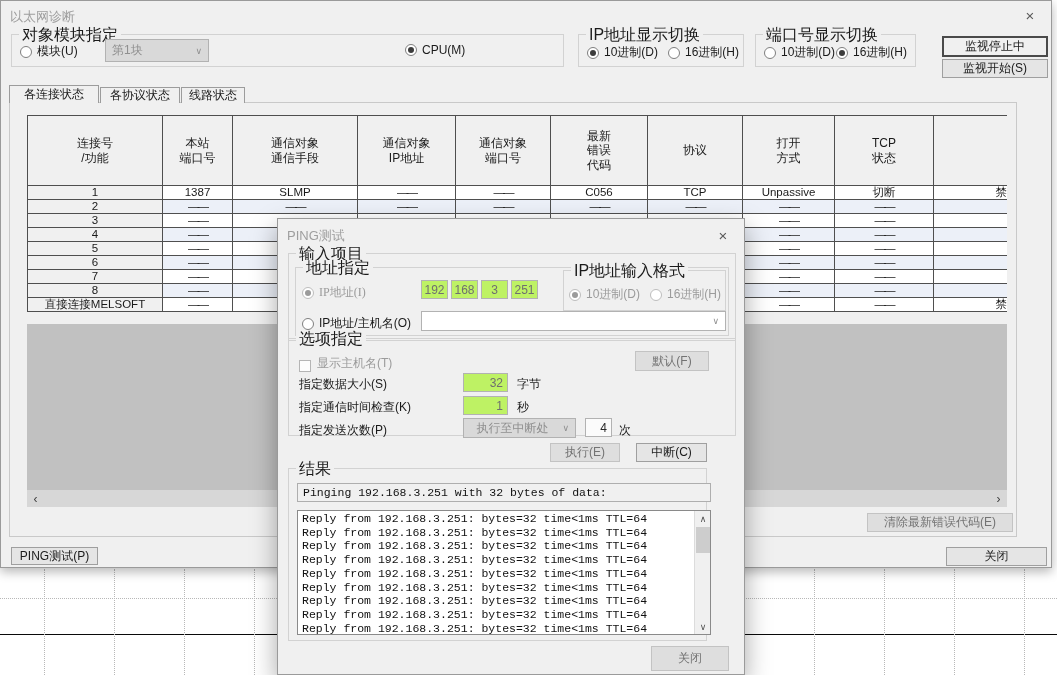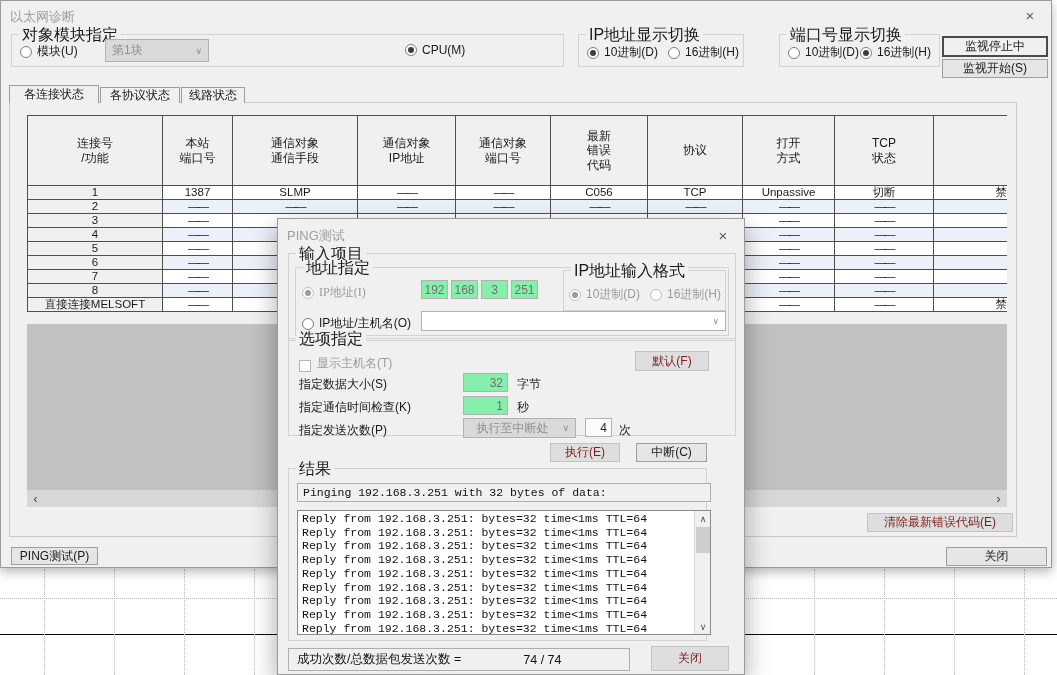--- a/index.html
+++ b/index.html
@@ -28,28 +28,28 @@
   .rd.on i::after { content:""; position:absolute; inset:2px; border-radius:50%; background:#3c3c3c; }
   .rd.dis { color:#9b9b9b; }
   .rd.dis i { border-color:#bdbdbd; }
   .rd.dis.on i::after { background:#9b9b9b; }
   .cb { position:absolute; display:flex; align-items:center; gap:6px; font-size:12px; color:#9b9b9b; }
   .cb i { width:12px; height:12px; border:1px solid #b5b5b5; background:#fdfdfd; flex:none; }
 
   
   .btn { position:absolute; background:#e5e5e5; border:1px solid #9f9f9f; font-size:12px; display:flex; align-items:center; justify-content:center; white-space:nowrap; cursor:default; }
   .btn.def { border:2px solid #4a4a4a; background:#f0f0f0; }
-  .btn.dis { background:#dedede; border-color:#c3c3c3; color:#7f1d1d; }
+  .btn.dis { background:#dedede; border-color:#c3c3c3; color:#737373; }
 
   
   .combo { position:absolute; border:1px solid #b2b2b2; font-size:12px; display:flex; align-items:center; padding:0 20px 0 6px; overflow:hidden; }
   .combo .chv { position:absolute; right:6px; top:50%; transform:translateY(-54%); font-size:9px; color:#8e8e8e; }
   .combo.dis { background:#d9d9d9; color:#8f8f8f; }
   .combo.en { background:#ffffff; color:#1a1a1a; }
-  .ibox { position:absolute; border:1px solid #b2b2b2; background:#86efac; color:#6f6f6f; font-size:12px; display:flex; align-items:center; }
+  .ibox { position:absolute; border:1px solid #b2b2b2; background:#bef264; color:#6f6f6f; font-size:12px; display:flex; align-items:center; }
   .ibox.right { justify-content:flex-end; padding-right:4px; }
   .ibox.center { justify-content:center; }
   .ibox.darkval { color:#2a2a2a; background:#fbfbfb; }
 
   
   .tab { position:absolute; border:1px solid #9c9c9c; border-bottom:none; background:#f0f0f0; font-size:12px; display:flex; align-items:center; justify-content:center; z-index:3; }
   .tab.active { z-index:4; }
 
   .panel { position:absolute; left:8px; top:101px; width:1008px; height:435px; border:1px solid #c9c9c9; background:#f0f0f0; z-index:2; }
 
@@ -132,21 +132,21 @@
     <span class="rd on" style="left:8px; top:9px;">
         <i></i>
         <span>10进制(D)</span>
       </span>
     <span class="rd" style="left:89px; top:9px;">
         <i></i>
         <span>16进制(H)</span>
       </span>
   </div>
 
-  <div class="grp" style="left:754px; top:33px; width:161px; height:33px;margin-left:24px;">
+  <div class="grp" style="left:754px; top:33px; width:161px; height:33px;">
     <span class="glb">端口号显示切换</span>
     <span class="rd" style="left:8px; top:9px;">
         <i></i>
         <span>10进制(D)</span>
       </span>
     <span class="rd on" style="left:80px; top:9px;">
         <i></i>
         <span>16进制(H)</span>
       </span>
   </div>
@@ -408,18 +408,14 @@
           <div class="rline">Reply from 192.168.3.251: bytes=32 time&lt;1ms TTL=64</div>
         </div>
       <div class="vsb">
         <span class="var up">∧</span>
         <span class="thumb"></span>
         <span class="var dn">∨</span>
       </div>
     </div>
   </div>
 
-  <div class="summary" style="left:10px; top:429px; width:342px; height:23px;">
-    <span>成功次数/总数据包发送次数  =</span>
-    <span class="val">74 / 74</span>
-  </div>
   <div class="btn dis" style="left:373px; top:427px; width:78px; height:25px;">关闭</div>
 </div>
 
 </body></html>

